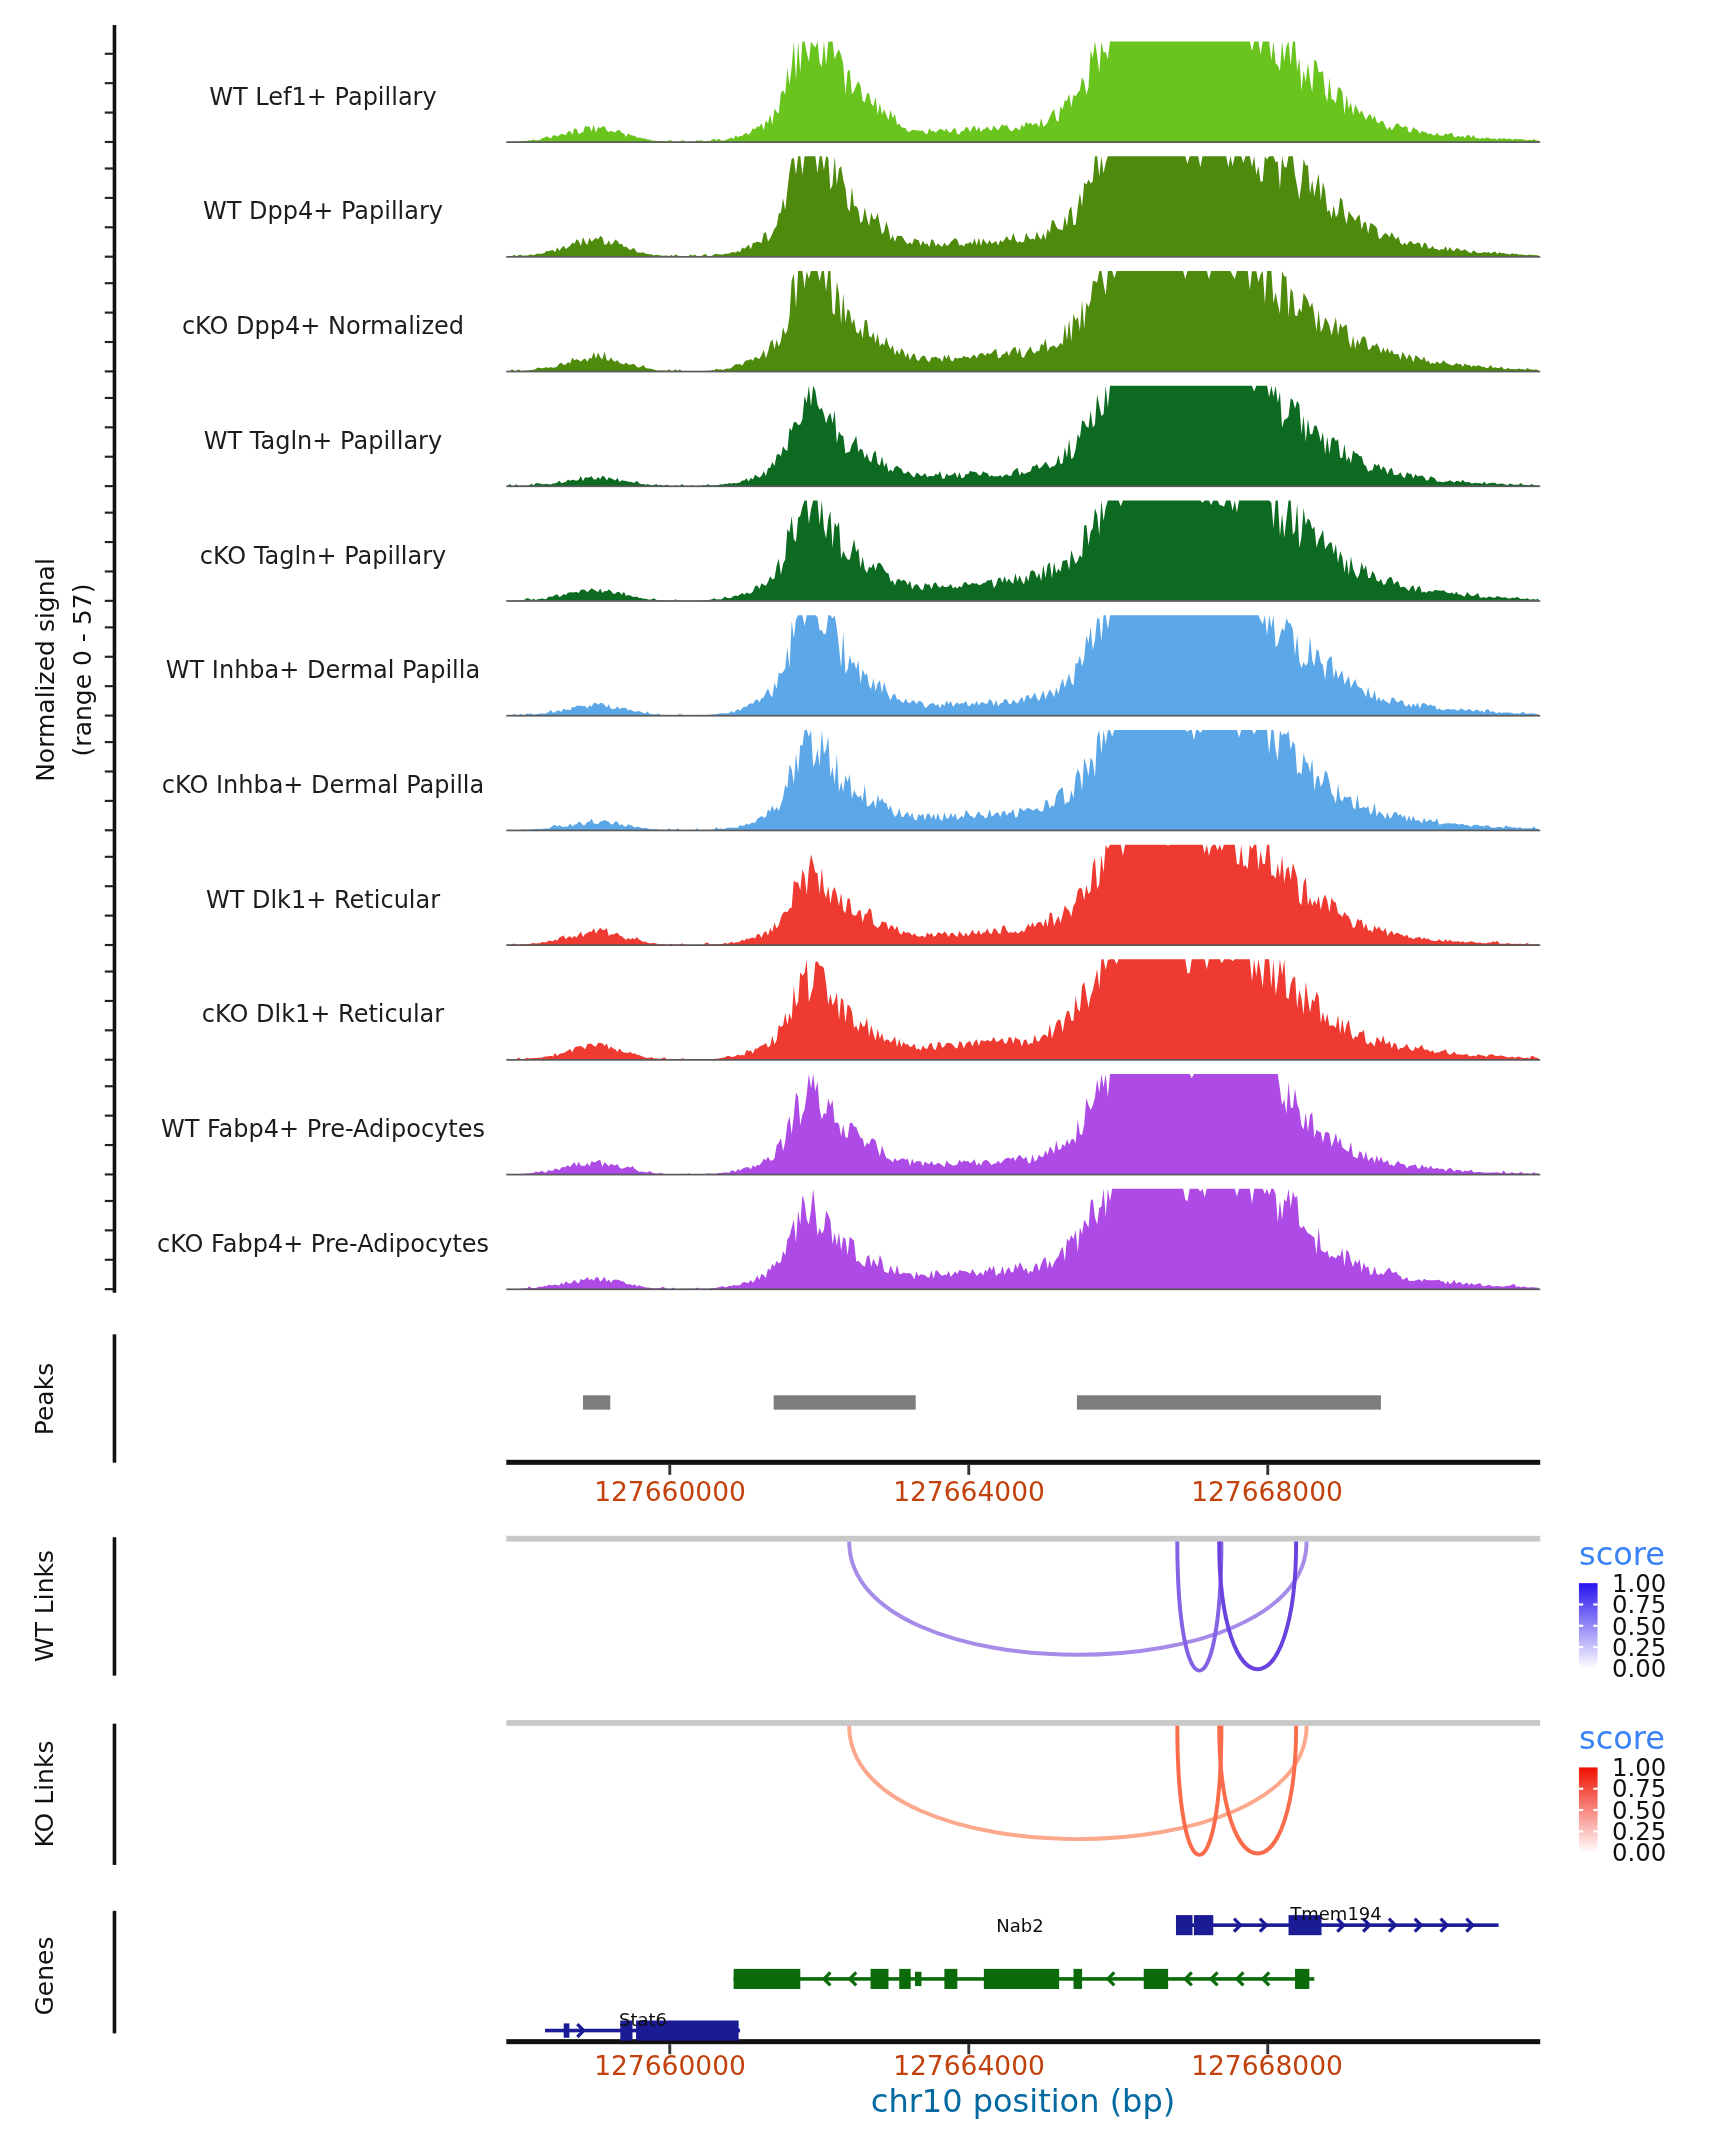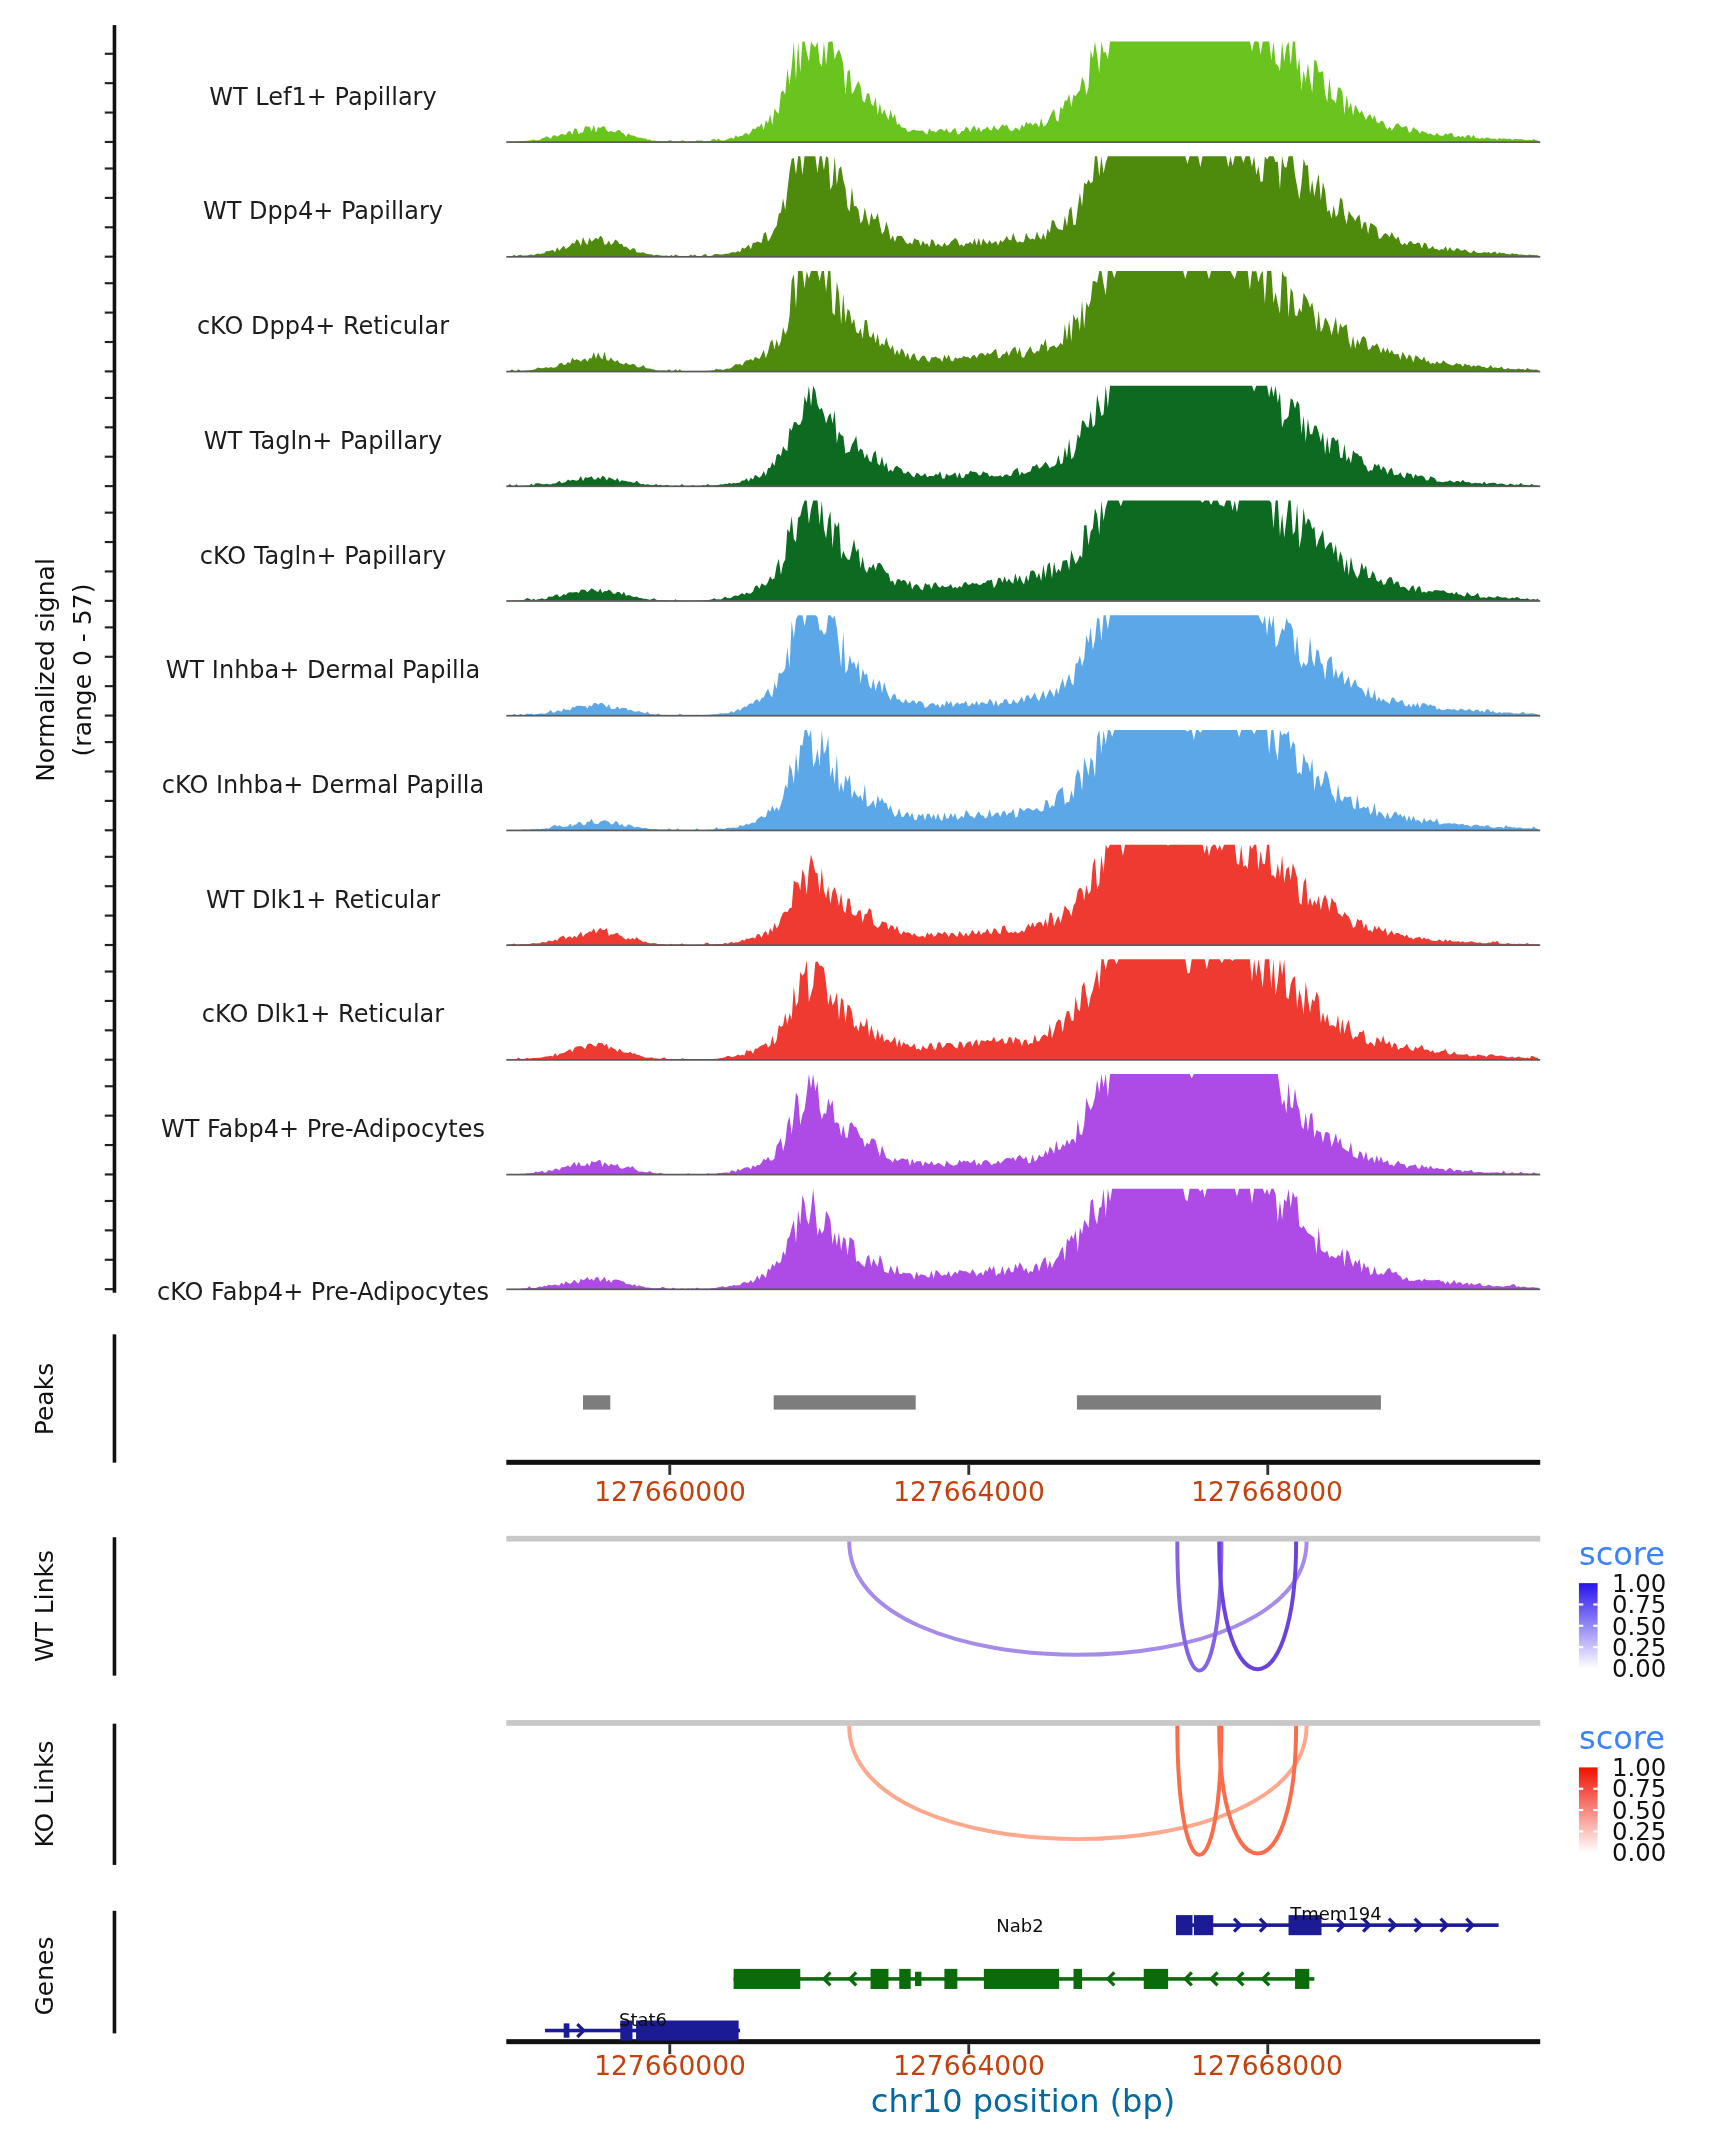--- a/index.html
+++ b/index.html
@@ -187,29 +187,29 @@
   <div class="rot sec-lab" style="left:44px;top:1976px;">Genes</div>
 
   <div class="lbl legend-title" style="left:1622px;top:1554px;">score</div>
   <div class="lbl legend-title" style="left:1622px;top:1738px;">score</div>
 
   <div class="lbl axis-title" style="left:1023px;top:2101px;">chr10 position (bp)</div>
 
   <div id="gen-labels">
       <div class="lbl track-lab" style="left: 323px; top: 97px;">WT Lef1+ Papillary</div>
       <div class="lbl track-lab" style="left: 323px; top: 211px;">WT Dpp4+ Papillary</div>
-      <div class="lbl track-lab" style="left: 323px; top: 326px;">cKO Dpp4+ Reticular</div>
+      <div class="lbl track-lab" style="left: 323px; top: 326px;">cKO Dpp4+ Normalized</div>
       <div class="lbl track-lab" style="left: 323px; top: 441px;">WT Tagln+ Papillary</div>
       <div class="lbl track-lab" style="left: 323px; top: 556px;">cKO Tagln+ Papillary</div>
       <div class="lbl track-lab" style="left: 323px; top: 670px;">WT Inhba+ Dermal Papilla</div>
       <div class="lbl track-lab" style="left: 323px; top: 785px;">cKO Inhba+ Dermal Papilla</div>
       <div class="lbl track-lab" style="left: 323px; top: 900px;">WT Dlk1+ Reticular</div>
       <div class="lbl track-lab" style="left: 323px; top: 1014px;">cKO Dlk1+ Reticular</div>
       <div class="lbl track-lab" style="left: 323px; top: 1129px;">WT Fabp4+ Pre-Adipocytes</div>
-      <div class="lbl track-lab" style="left: 323px; top: 1244px; margin-top: 48px;">cKO Fabp4+ Pre-Adipocytes</div>
+      <div class="lbl track-lab" style="left: 323px; top: 1244px;">cKO Fabp4+ Pre-Adipocytes</div>
       <div class="lbl tick-lab" style="left: 670px; top: 1491px;">127660000</div>
       <div class="lbl tick-lab" style="left: 969px; top: 1491px;">127664000</div>
       <div class="lbl tick-lab" style="left: 1267px; top: 1491px;">127668000</div>
       <div class="lbl tick-lab" style="left: 670px; top: 2065px;">127660000</div>
       <div class="lbl tick-lab" style="left: 969px; top: 2065px;">127664000</div>
       <div class="lbl tick-lab" style="left: 1267px; top: 2065px;">127668000</div>
       <div class="legend-tick" style="left: 1612px; top: 1583px;">1.00</div>
       <div class="legend-tick" style="left: 1612px; top: 1604px;">0.75</div>
       <div class="legend-tick" style="left: 1612px; top: 1626px;">0.50</div>
       <div class="legend-tick" style="left: 1612px; top: 1647px;">0.25</div>

